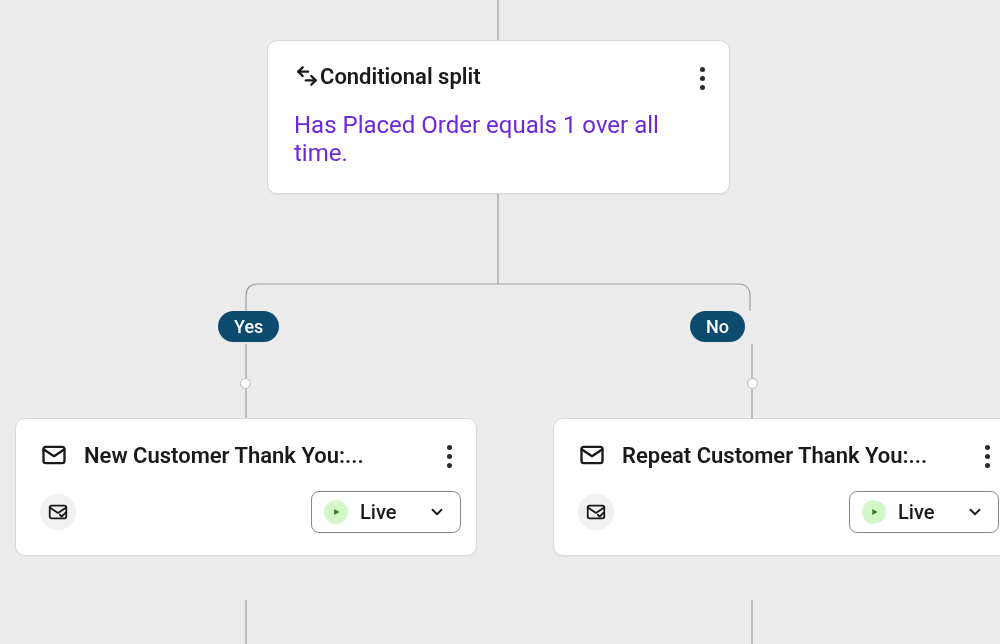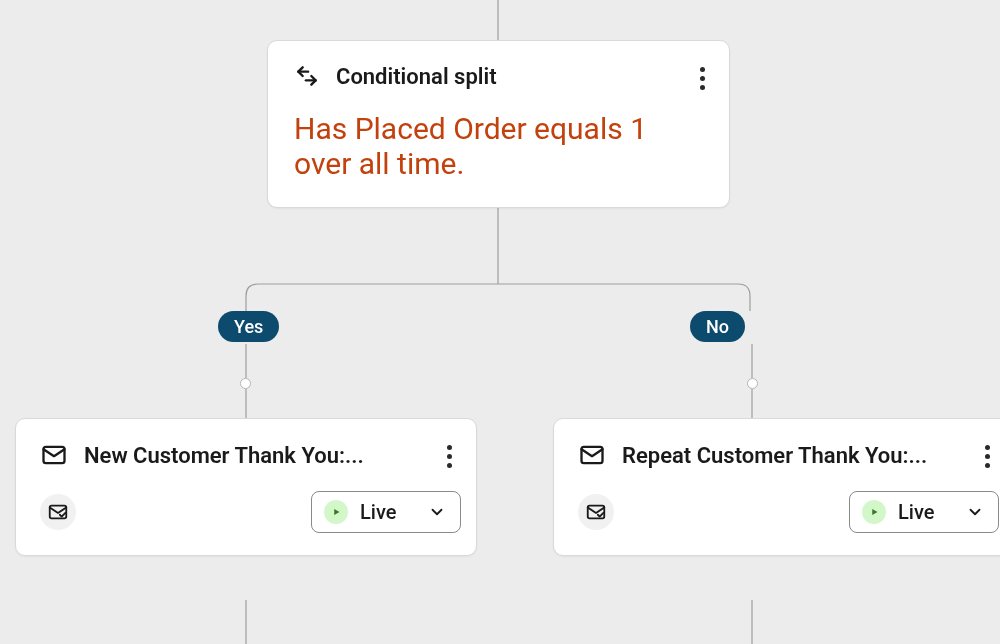--- a/index.html
+++ b/index.html
@@ -36,37 +36,36 @@
   
   .cond {
     left: 267px;
     top: 40px;
     width: 463px;
     padding: 22px 26px 26px 26px;
   }
   .cond-header {
     display: flex;
     align-items: center;
-    gap: 16px;
   }
   .cond-title {
     font-size: 22px;
     font-weight: 650;
   }
   .cond-dots {
     position: absolute;
     right: 20px;
     top: 22px;
     cursor: pointer;
   }
   .cond-body {
     margin-top: 22px;
-    font-size: 30px;
+    font-size: 24px;
     font-weight: 400;
-    color: #c2410c;
+    color: #6d28d9;
   }
 
   
   .pill {
     position: absolute;
     background: #0c4a6e;
     color: #fff;
     font-size: 18px;
     font-weight: 500;
     padding: 5px 16px;

